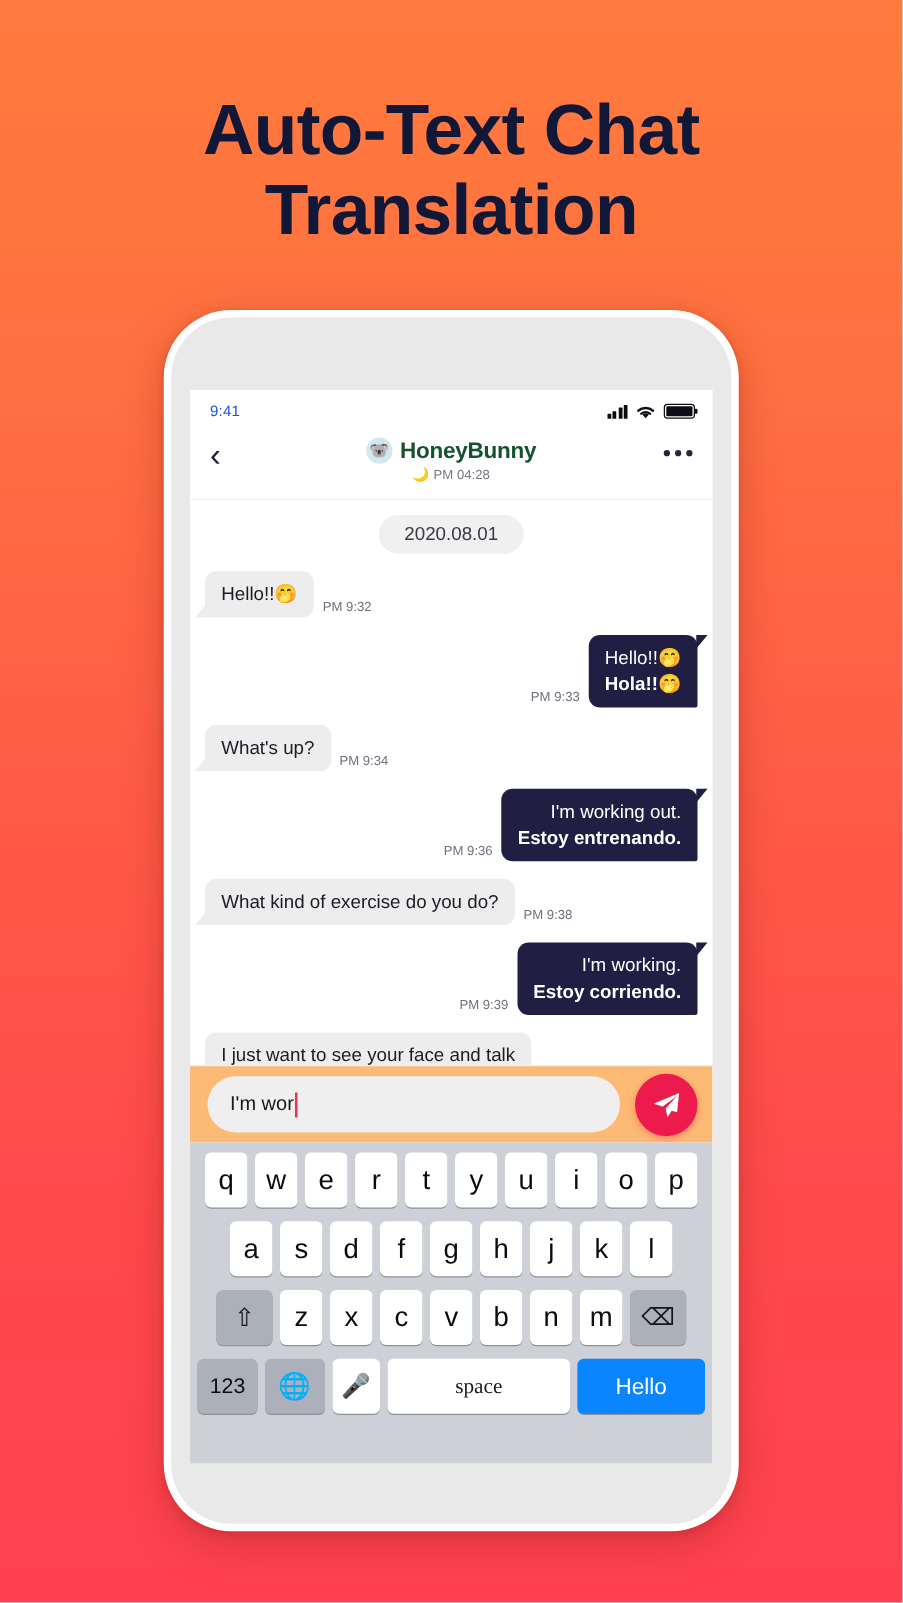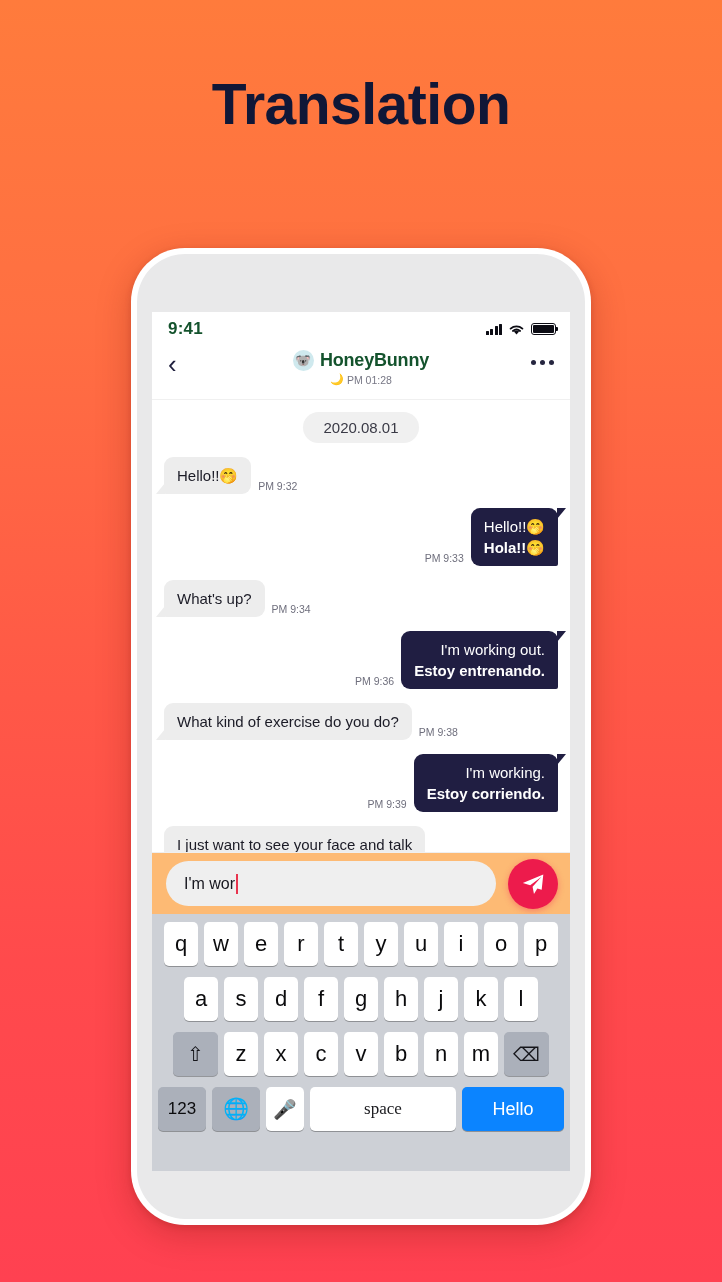--- a/index.html
+++ b/index.html
@@ -70,23 +70,23 @@
   .statusbar {
     height: 34px;
     flex: 0 0 34px;
     display: flex;
     align-items: center;
     justify-content: space-between;
     padding: 0 14px 0 16px;
     background: #fff;
   }
   .status-time {
-    font-size: 17px;
-    font-weight: 700;
-    color: #14532d;
+    font-size: 12px;
+    font-weight: 400;
+    color: #1d4ed8;
     letter-spacing: 0.2px;
   }
   .status-icons { display: flex; align-items: center; gap: 6px; }
   .sig { display: flex; align-items: flex-end; gap: 1.5px; height: 11px; }
   .sig i { width: 3px; background: #0C0C14; border-radius: 0.5px; display: block; }
   .sig i:nth-child(1) { height: 4px; }
   .sig i:nth-child(2) { height: 6px; }
   .sig i:nth-child(3) { height: 8.5px; }
   .sig i:nth-child(4) { height: 11px; }
   .batt {
@@ -308,20 +308,21 @@
     transform: translateX(-50%);
     width: 128px; height: 5px;
     border-radius: 3px;
     background: rgba(0,0,0,0.0);
   }
 </style>
 </head>
 <body>
 
 <div class="headline">
+  <span class="l1">Auto-Text Chat</span>
   <span class="l2">Translation</span>
 </div>
 
 <div class="phone">
   <div class="phone-inner">
 
     <div class="screen">
 
       <div class="statusbar">
         <div class="status-time">9:41</div>
@@ -345,21 +346,21 @@
 
       <div class="navbar">
         <div class="back-btn">‹</div>
         <div class="nav-center">
           <div class="nav-title-row">
             <span class="avatar">🐨</span>
             <span class="nav-title">HoneyBunny</span>
           </div>
           <div class="nav-sub">
             <span class="moon">🌙</span>
-            <span>PM 01:28</span>
+            <span>PM 04:28</span>
           </div>
         </div>
         <div class="dots">
             <i></i>
             <i></i>
             <i></i>
           </div>
       </div>
 
       <div class="chat">

